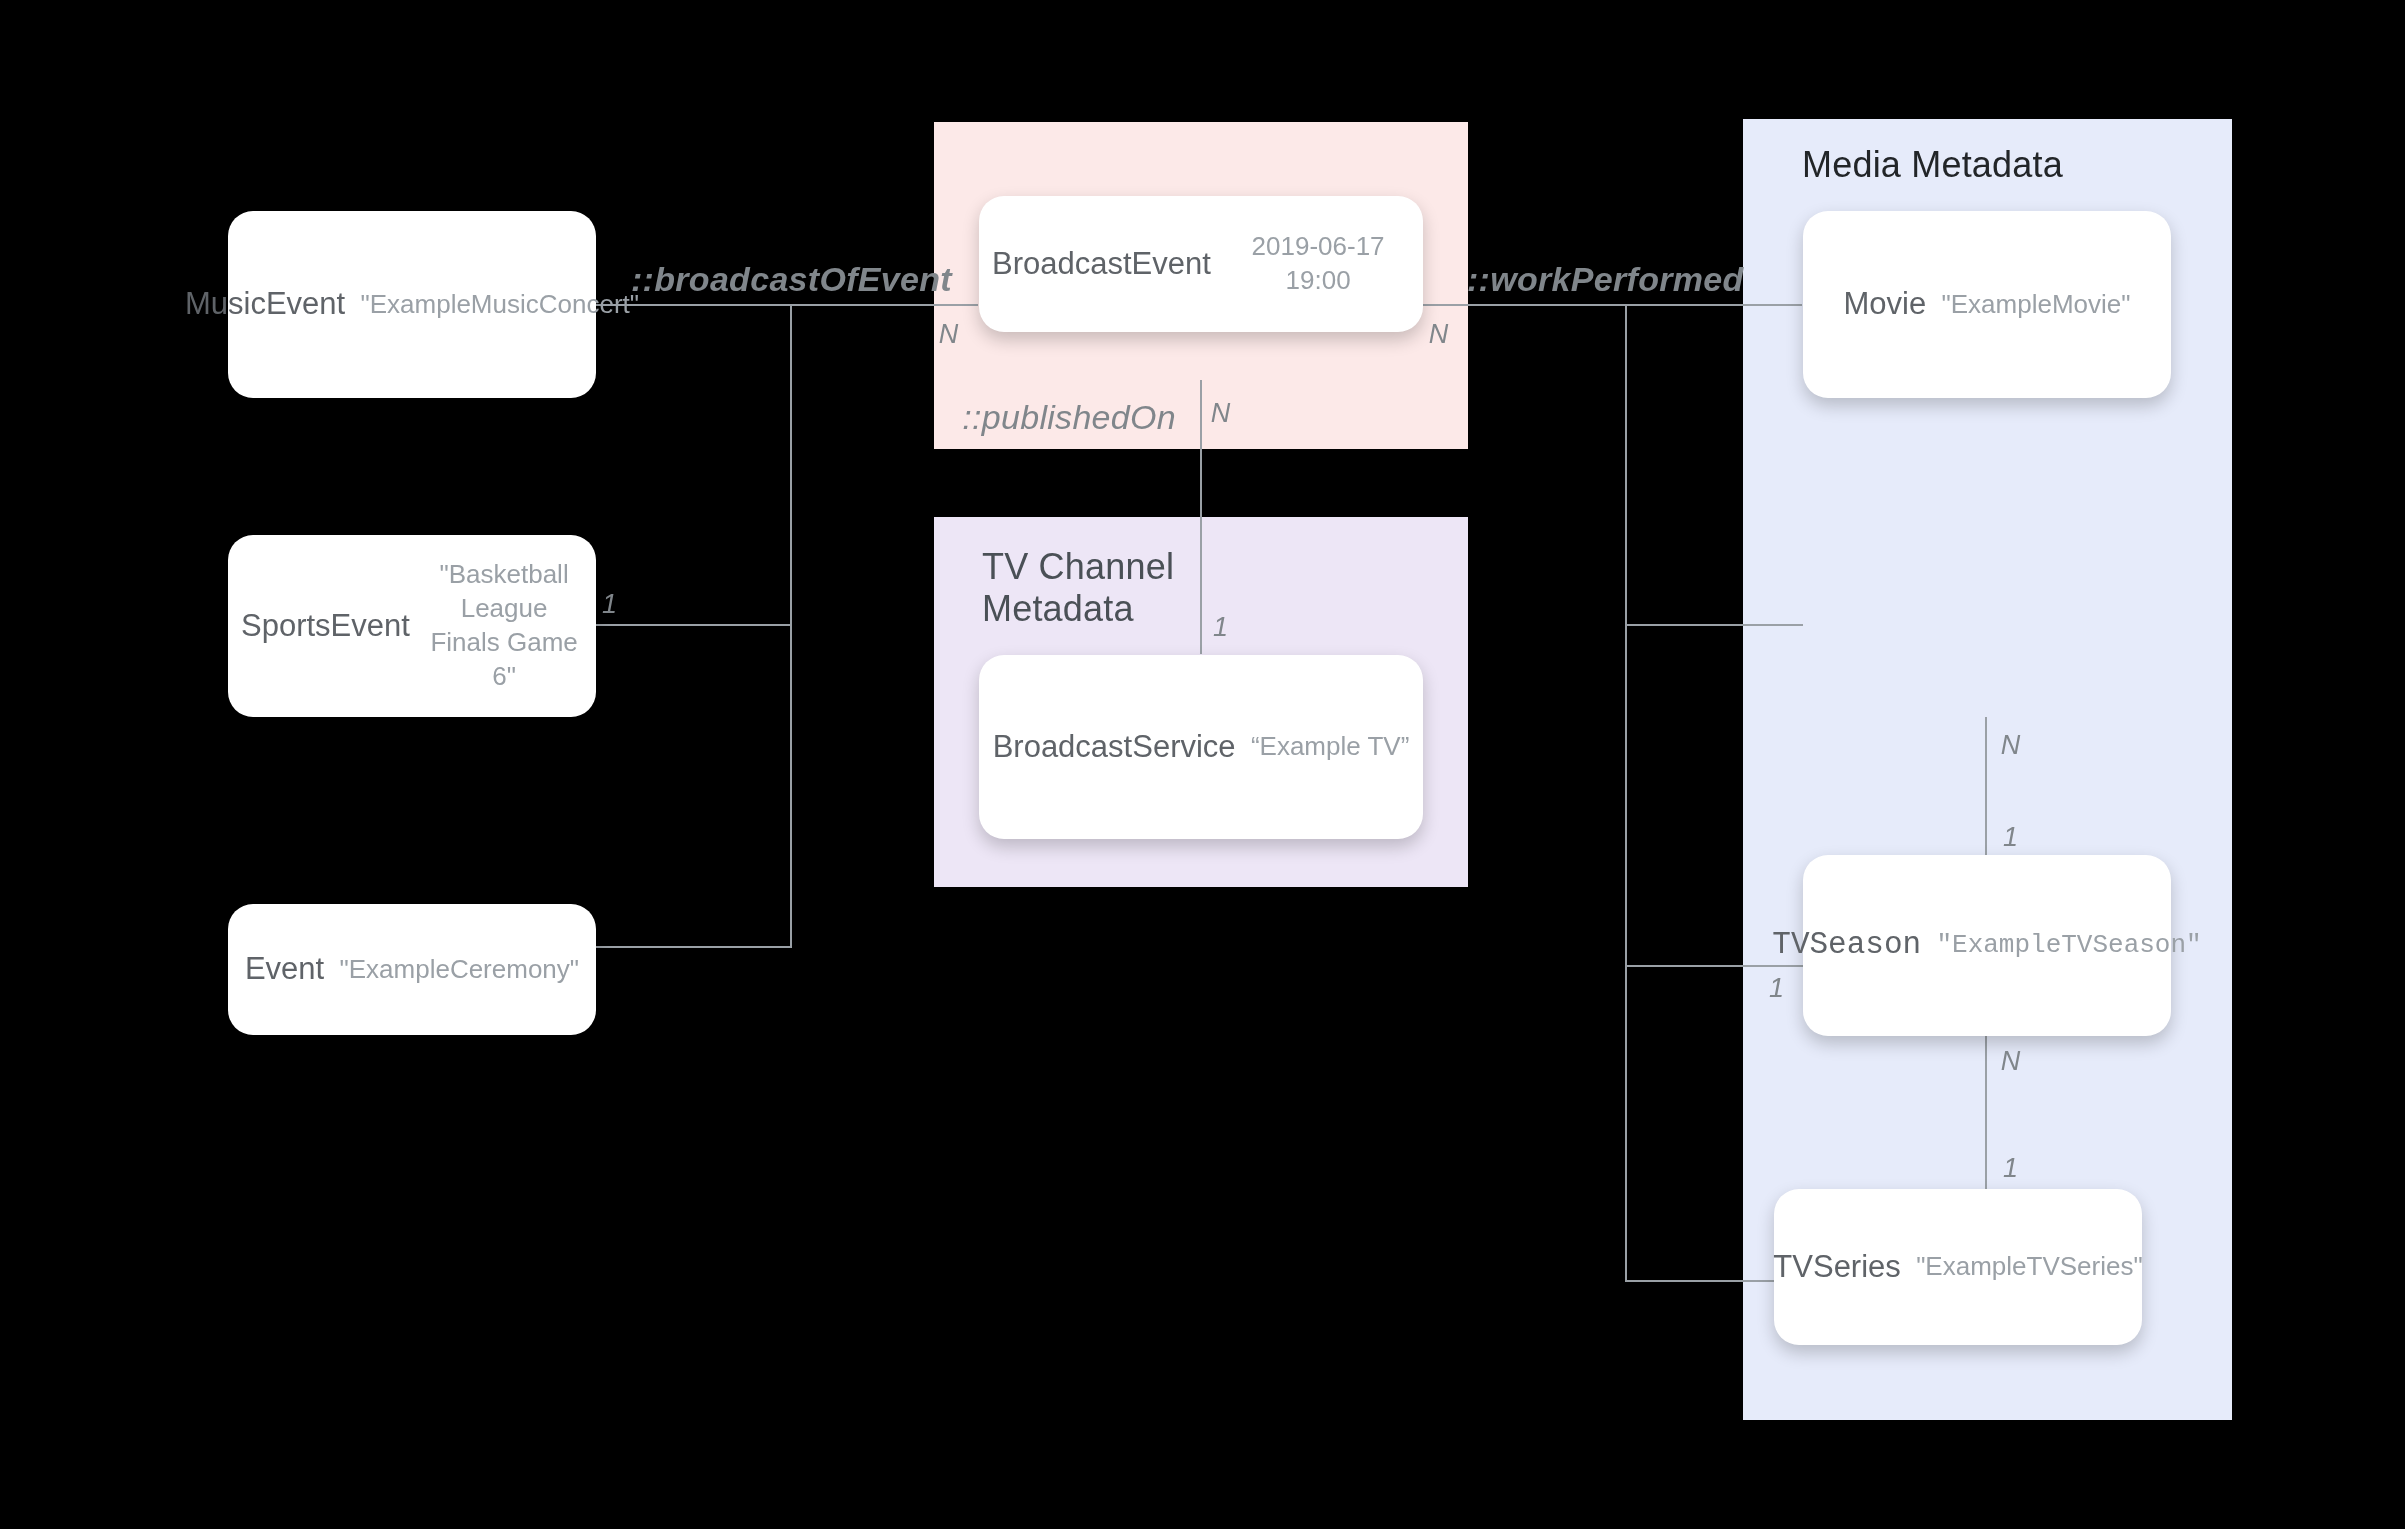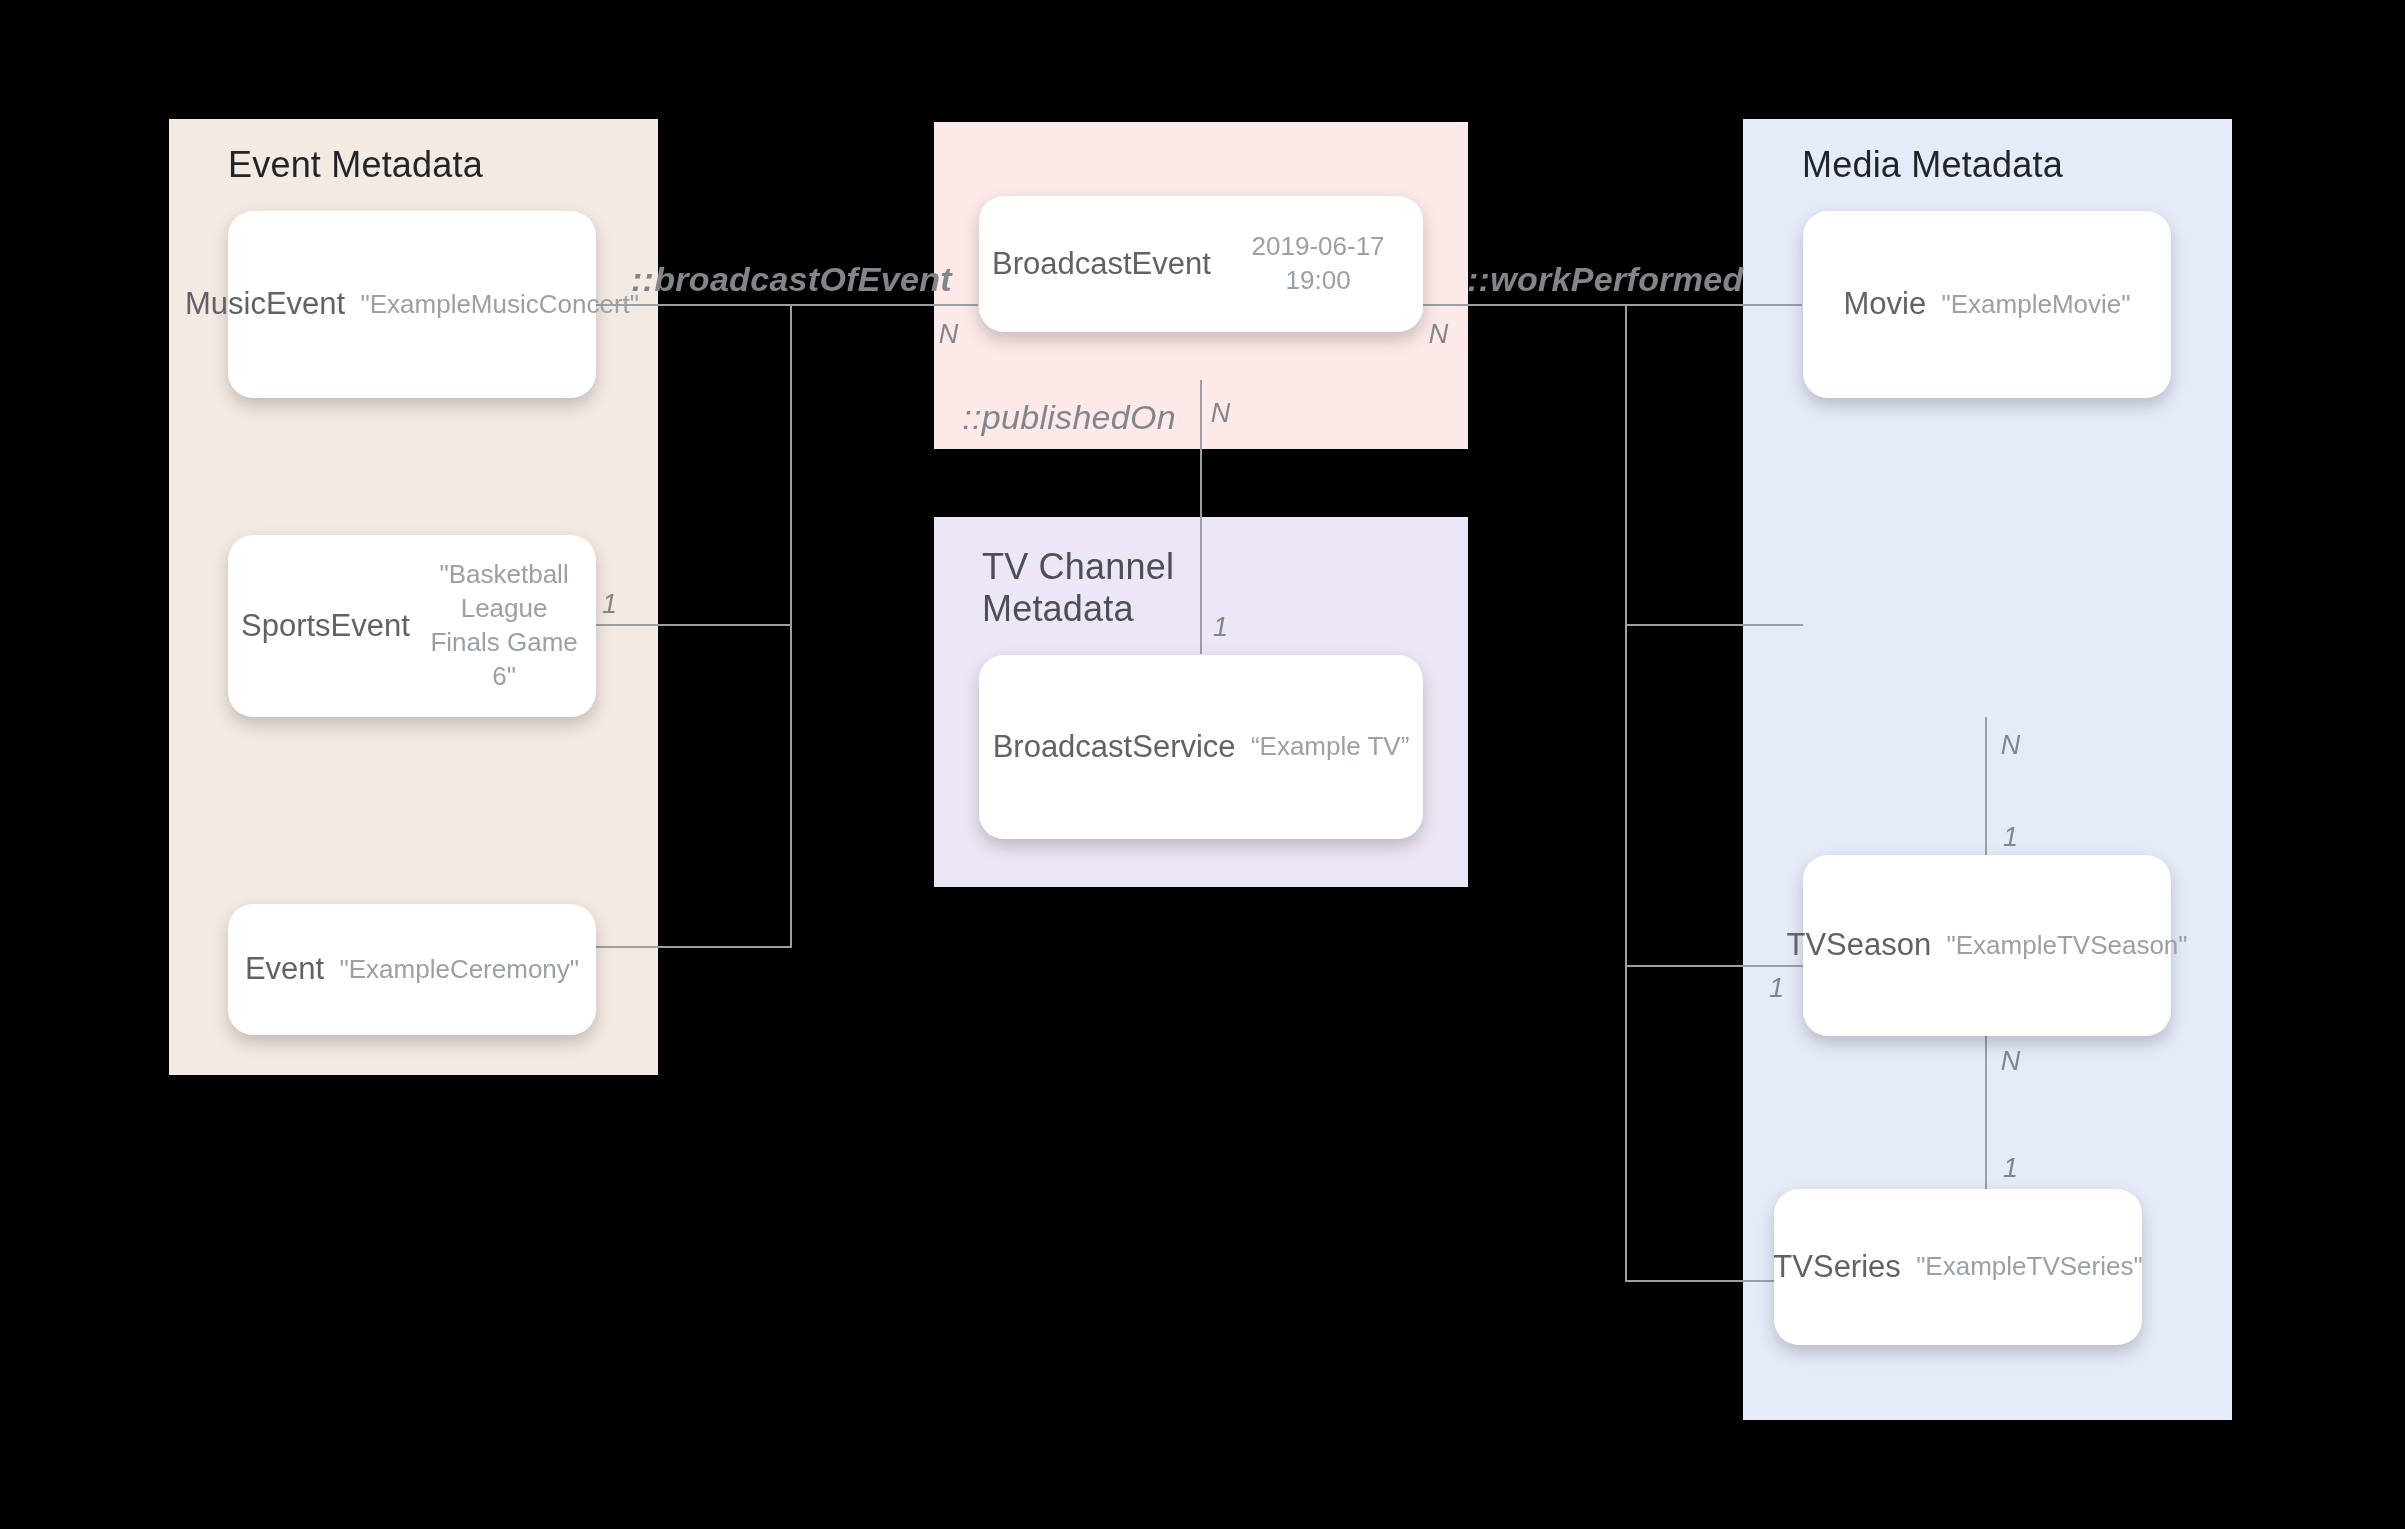--- a/index.html
+++ b/index.html
@@ -60,21 +60,21 @@
     max-width: 330px;
   }
 
   .card-music   { left: 228px;  top: 211px;  width: 368px; height: 187px; }
   .card-sports  { left: 228px;  top: 535px;  width: 368px; height: 182px; }
   .card-event   { left: 228px;  top: 904px;  width: 368px; height: 131px; }
   .card-bevent  { left: 979px; top: 196px;  width: 444px; height: 136px; }
   .card-bservice{ left: 979px; top: 655px;  width: 444px; height: 184px; }
   .card-movie   { left: 1803px; top: 211px;  width: 368px; height: 187px; }
   .card-episode { left: 1803px; top: 535px;  width: 368px; height: 182px; }
-  .card-season  { left: 1803px; top: 855px;  width: 368px; height: 181px; }
+  .card-season  { left: 1803px; top: 855px;  width: 368px; height: 181px; font-family: Liberation Mono, monospace; }
   .card-series  { left: 1754px; top: 1189px; width: 368px; height: 156px; margin-left: 20px; }
 
   .edge {
     position: absolute;
     background: #9AA0A6;
   }
   .e-music-broadcast { left: 596px;  top: 304px;  width: 382px; height: 1.9px; }
   .e-trunk-left      { left: 790px;  top: 304px;  width: 1.9px;   height: 644px; }
   .e-sports-branch   { left: 596px;  top: 624px;  width: 195px; height: 1.9px; }
   .e-event-branch    { left: 596px;  top: 946px;  width: 195px; height: 1.9px; }
@@ -116,23 +116,20 @@
   .c-episode-season-n     { left: 1996px; top: 730px; }
   .c-episode-season-1     { left: 1996px; top: 822px; }
   .c-season-series-n      { left: 1996px; top: 1046px; }
   .c-season-series-1      { left: 1996px; top: 1153px; }
 </style>
 </head>
 <body>
 
 <div id="canvas">
 
-  <div class="panel panel-event">
-    <div class="panel-title">Event Metadata</div>
-  </div>
   <div class="panel panel-broadcast"></div>
   <div class="panel panel-tv">
     <div class="panel-title">TV Channel Metadata</div>
   </div>
   <div class="panel panel-media">
     <div class="panel-title">Media Metadata</div>
   </div>
 
   <div class="edge e-music-broadcast"></div>
   <div class="edge e-trunk-left"></div>

